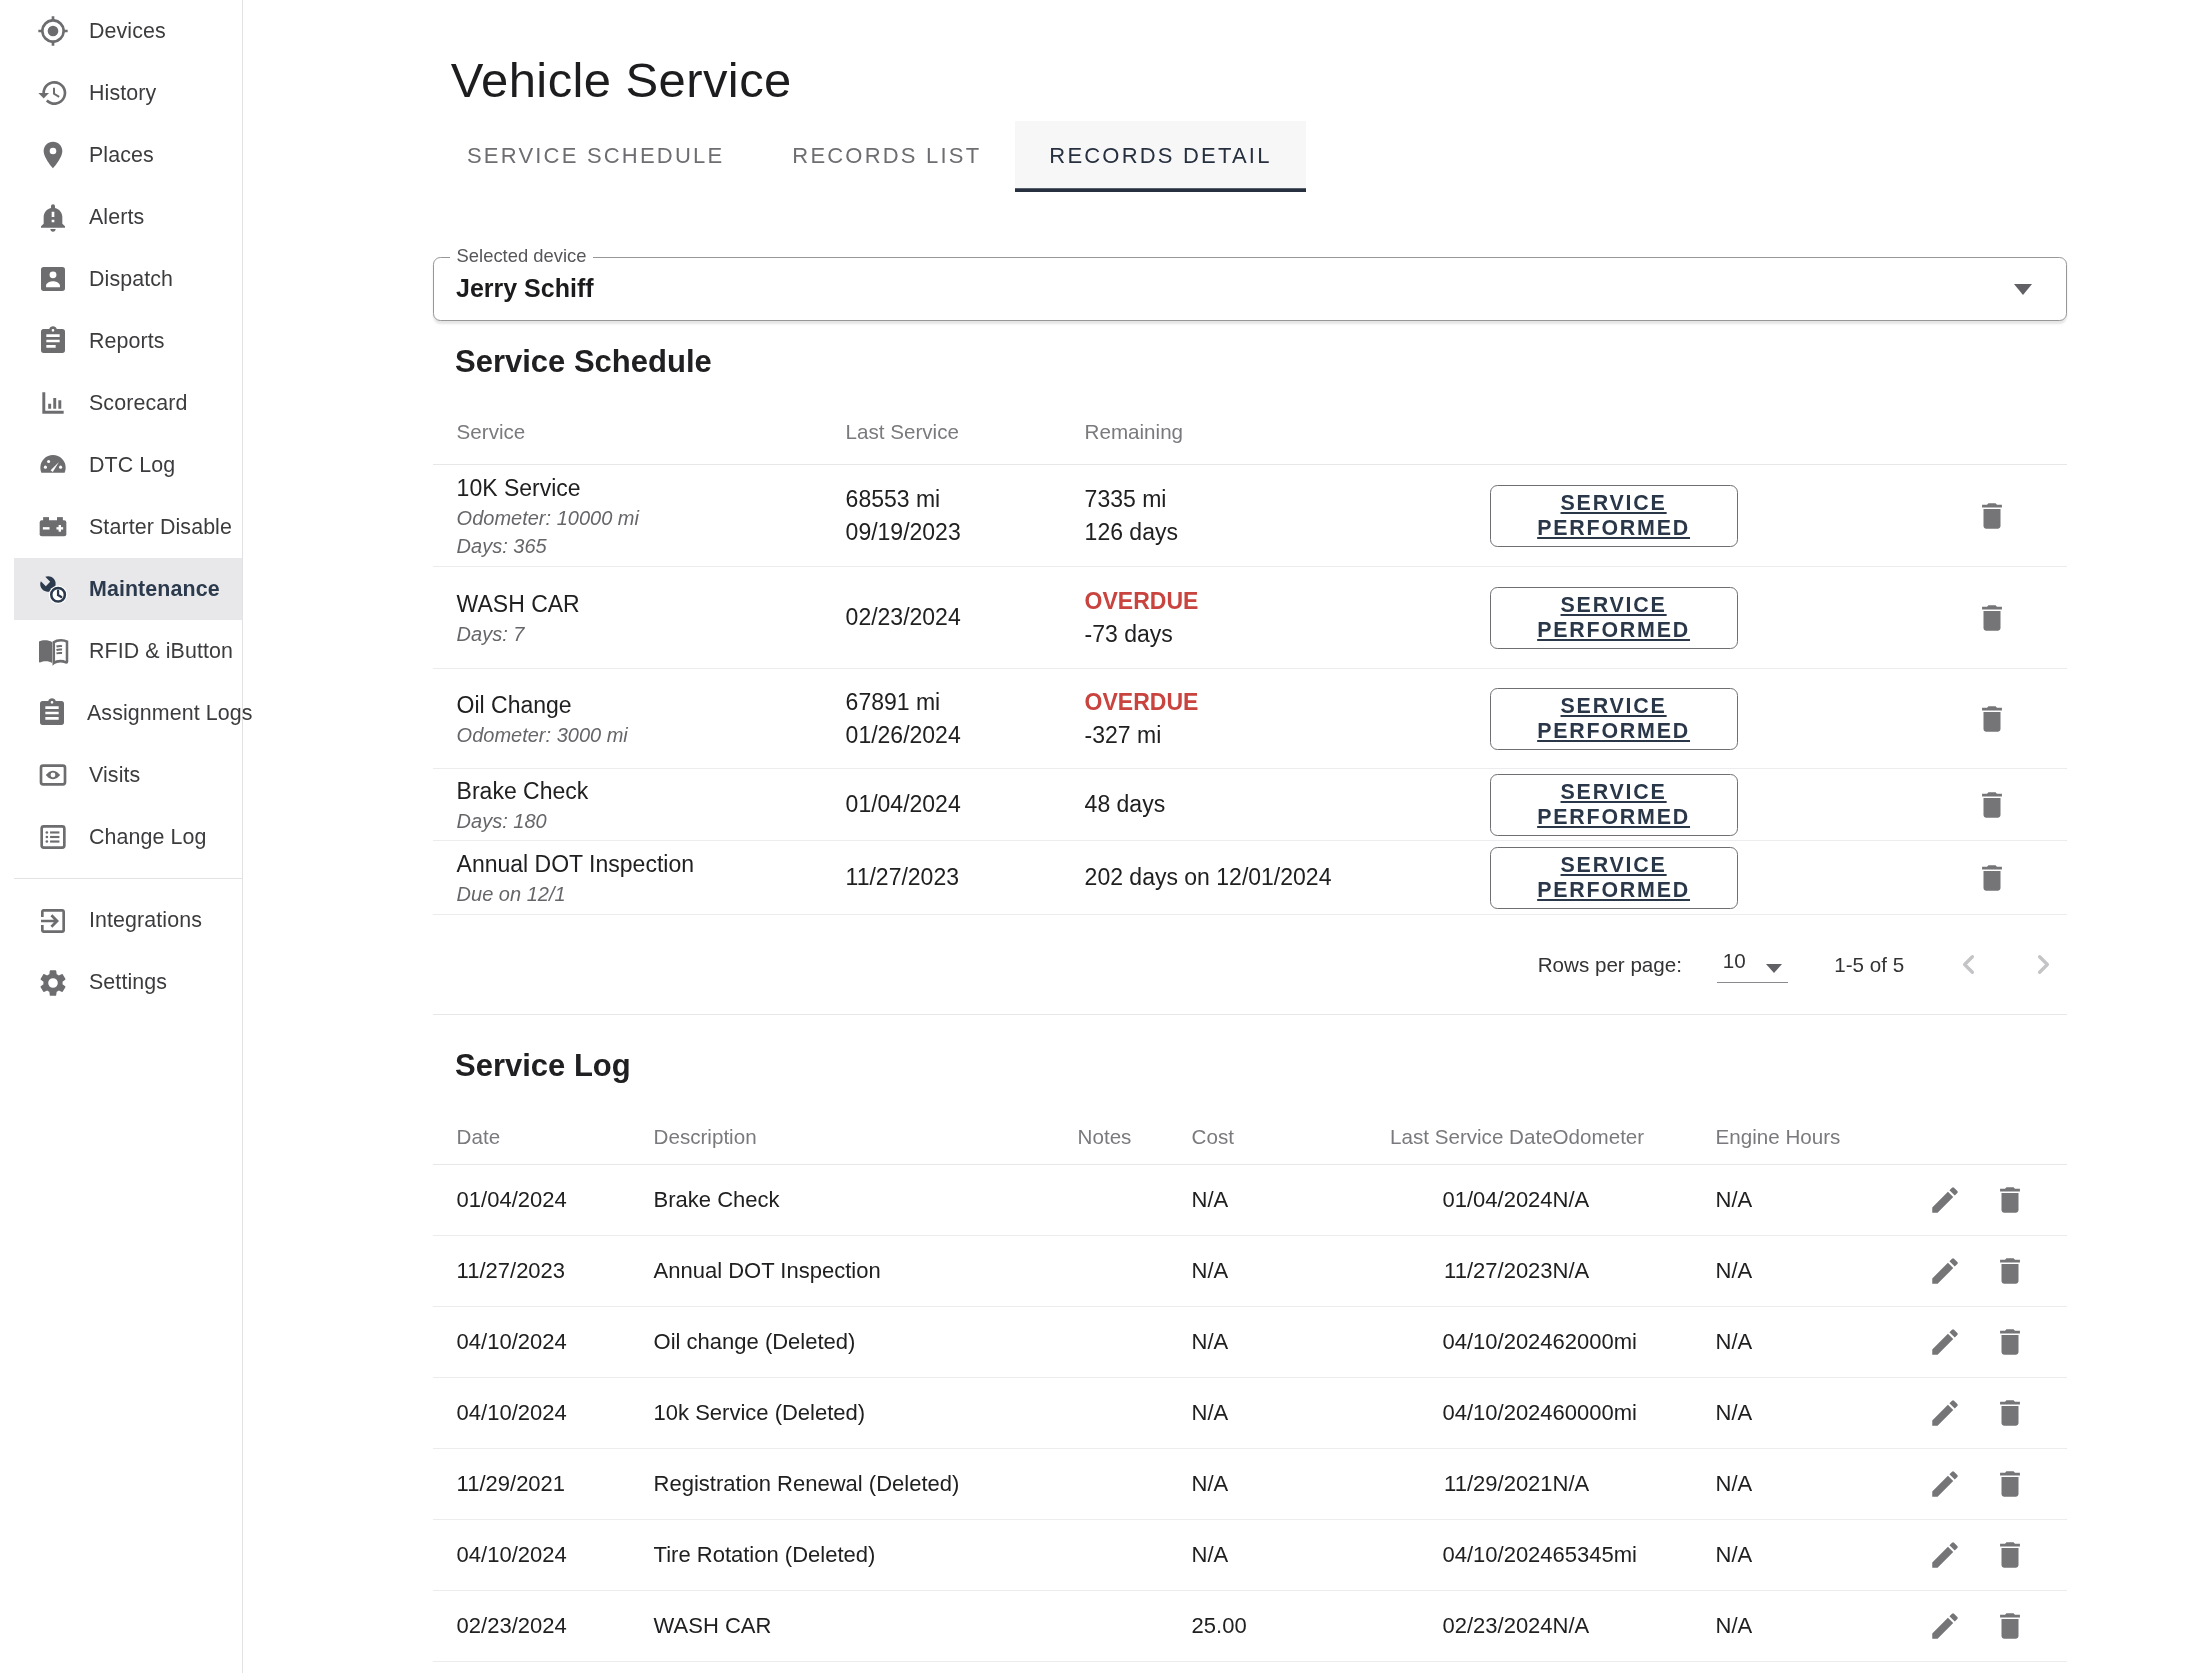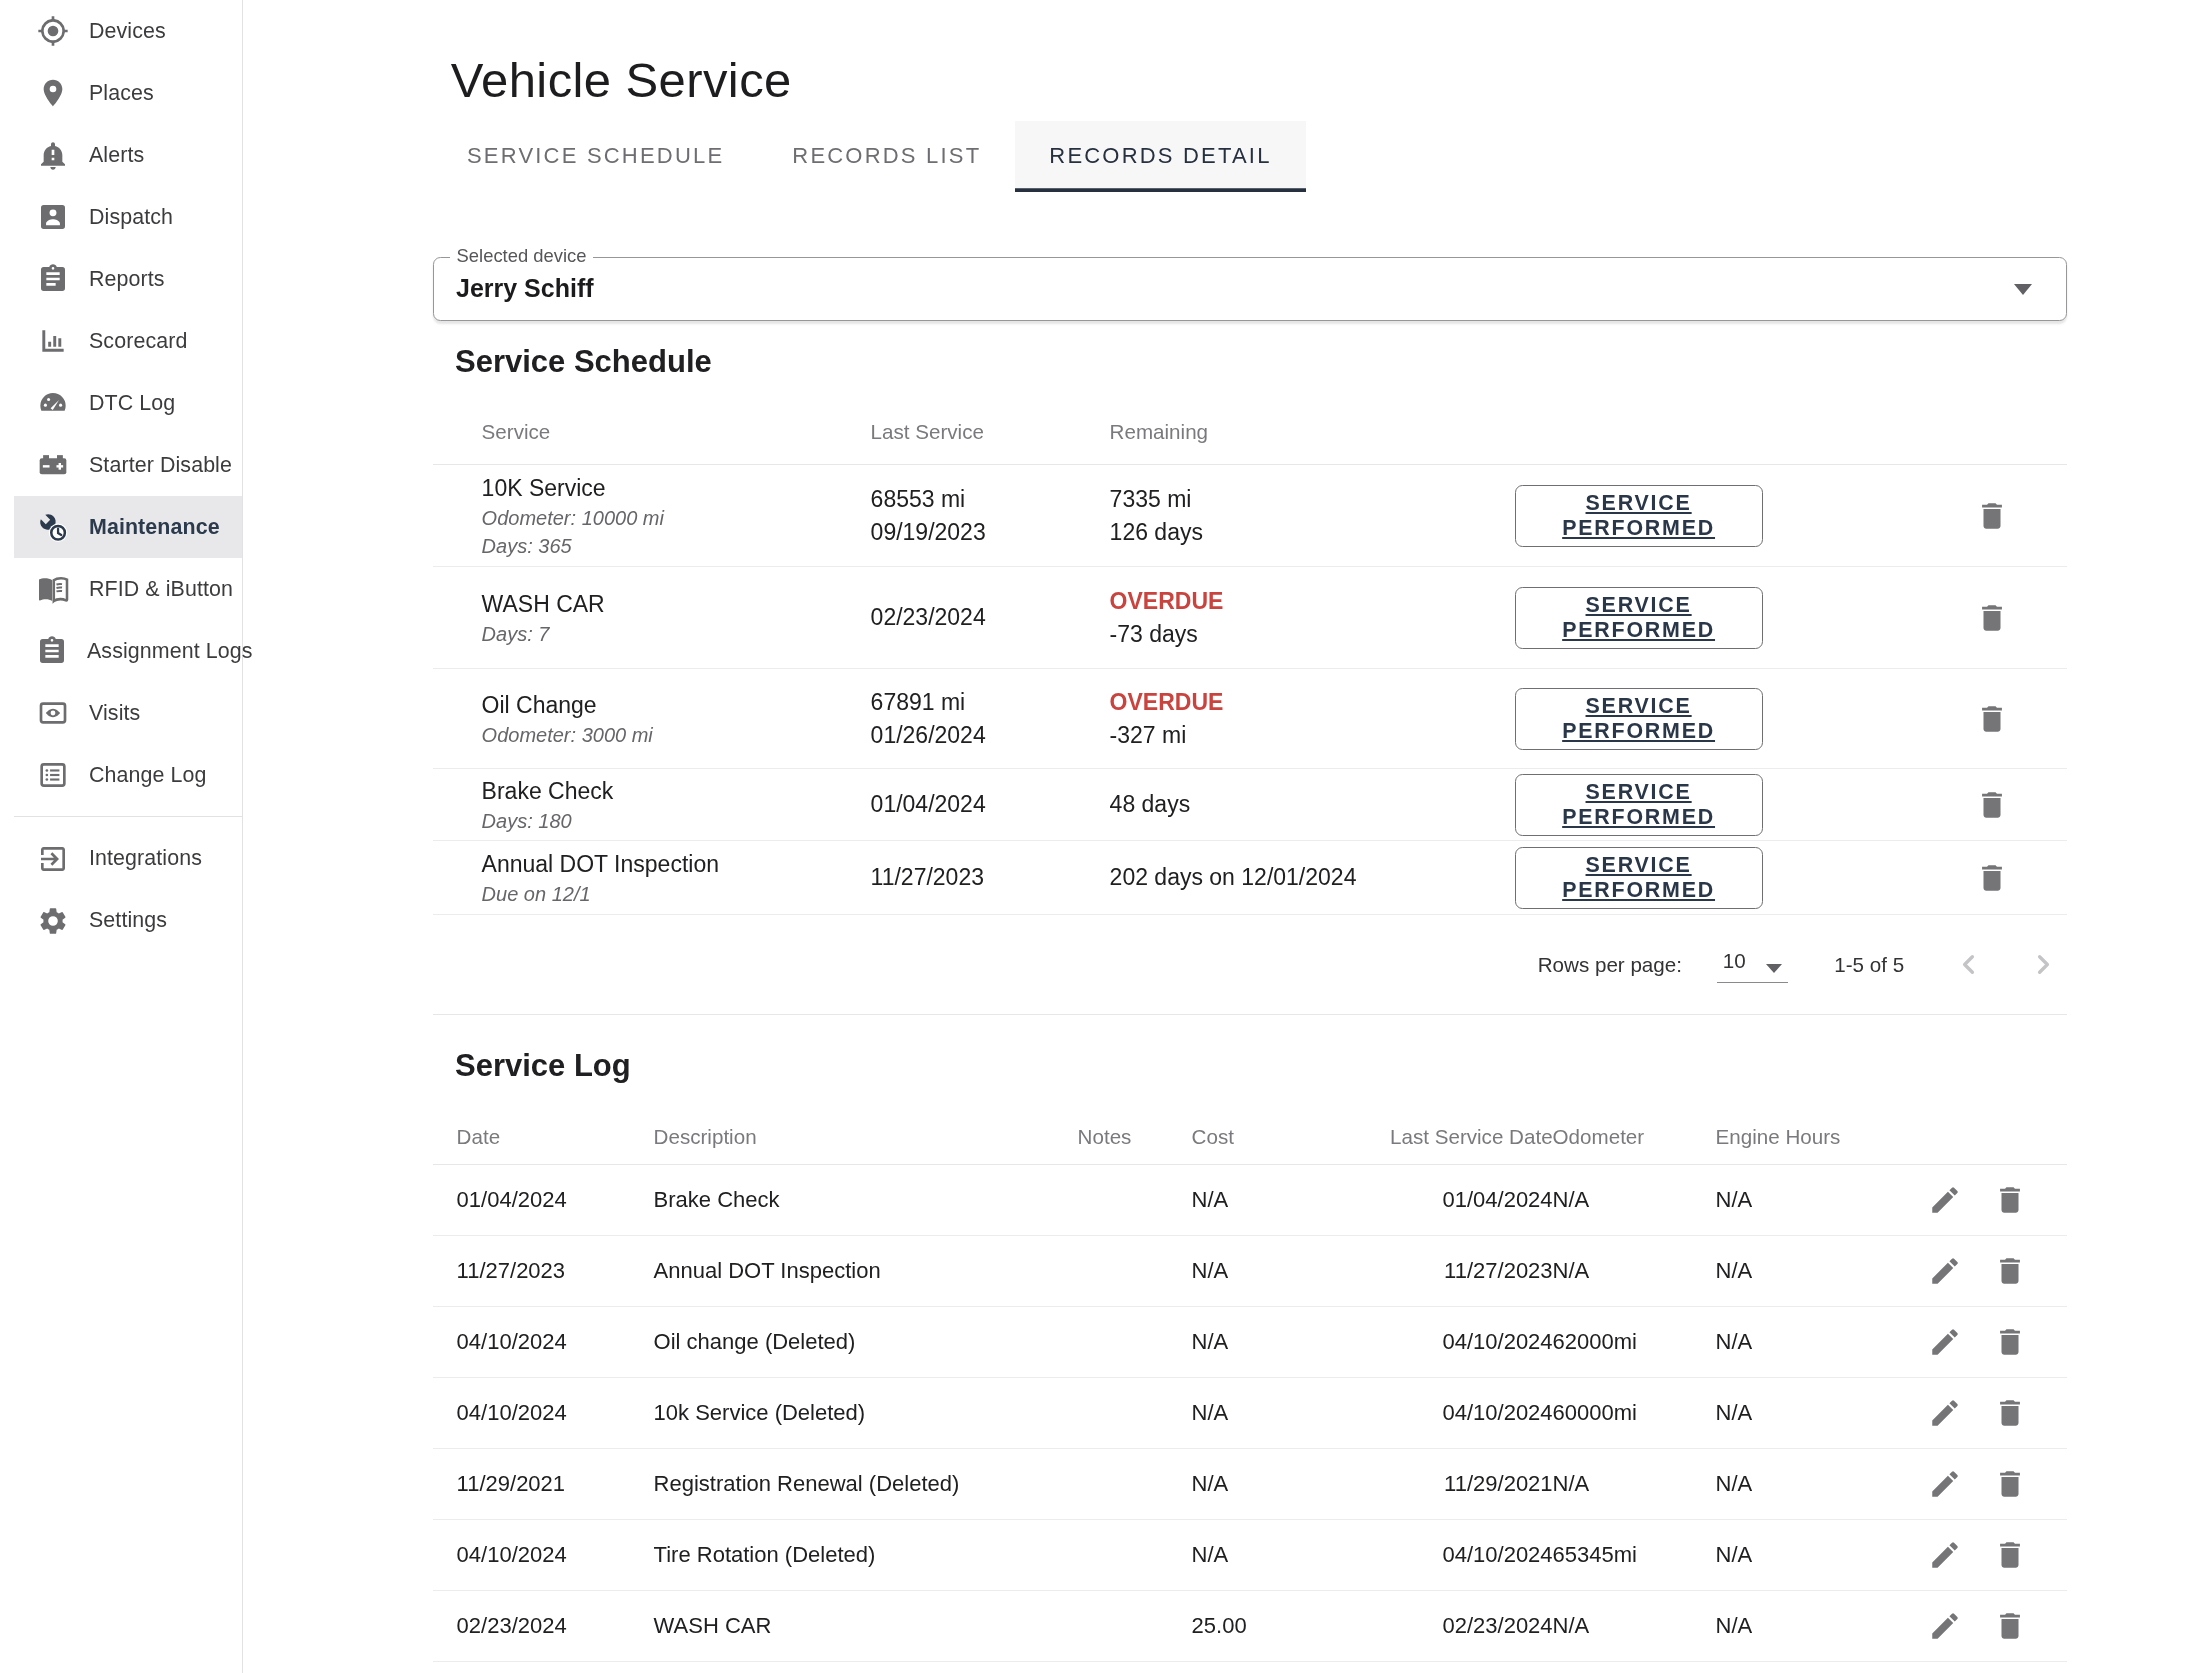--- a/index.html
+++ b/index.html
@@ -37,21 +37,21 @@
   .sf-caret { position:absolute; right:34px; top:26.5px; width:0; height:0;
               border-left:9.6px solid transparent; border-right:9.6px solid transparent; border-top:11px solid #606065; }
 
   .section-heading { font-size:31px; font-weight:700; color:#202022; margin-left:22px; line-height:37px; }
   .sched-heading { margin-top:22px; }
   .log-heading { margin-top:32px; }
 
   
   .sched-header { margin-top:20.6px; height:65px; display:flex; align-items:center; padding:0 23.6px;
                   font-size:20.6px; color:#7a7a7e; border-bottom:1.5px solid #e7e7e9; }
-  .col-service { width:389px;margin-left:25px; }
+  .col-service { width:389px; }
   .col-last { width:239px; }
   .col-remaining { width:405px; }
   .col-btn { width:317px; }
   .col-trash { margin-left:auto; width:103px; display:flex; justify-content:center; }
 
   .srow { display:flex; align-items:center; padding:0 23.6px; border-bottom:1.5px solid #ececee; }
   .srow:nth-child(1) { min-height:102px; }
   .srow:nth-child(2) { min-height:102px; }
   .srow:nth-child(3) { min-height:100px; }
   .srow:nth-child(4) { min-height:72px; }
@@ -106,20 +106,28 @@
     <span class="side-icon">
           <svg viewBox="0 0 24 24">
             <path d="M12 8a4 4 0 1 0 0 8 4 4 0 0 0 0-8zm8.94 3A8.99 8.99 0 0 0 13 3.06V1h-2v2.06A8.99 8.99 0 0 0 3.06 11H1v2h2.06A8.99 8.99 0 0 0 11 20.94V23h2v-2.06A8.99 8.99 0 0 0 20.94 13H23v-2h-2.06zM12 19a7 7 0 1 1 0-14 7 7 0 0 1 0 14z"></path>
           </svg>
         </span>
     <span class="side-label">Devices</span>
   </div>
       <div class="side-item">
     <span class="side-icon">
           <svg viewBox="0 0 24 24">
+            <path d="M13 3a9 9 0 0 0-9 9H1l3.9 3.9.07.14L9 12H6a7 7 0 1 1 2.05 4.95l-1.42 1.42A9 9 0 1 0 13 3zm-1 5v5l4.28 2.54.72-1.21-3.5-2.08V8H12z"></path>
+          </svg>
+        </span>
+    <span class="side-label">History</span>
+  </div>
+      <div class="side-item">
+    <span class="side-icon">
+          <svg viewBox="0 0 24 24">
             <path d="M12 2C8.13 2 5 5.13 5 9c0 5.25 7 13 7 13s7-7.75 7-13c0-3.87-3.13-7-7-7zm0 9.5a2.5 2.5 0 1 1 0-5 2.5 2.5 0 0 1 0 5z"></path>
           </svg>
         </span>
     <span class="side-label">Places</span>
   </div>
       <div class="side-item">
     <span class="side-icon">
           <svg viewBox="0 0 24 24">
             <path d="M12 23c1.1 0 2-.9 2-2h-4c0 1.1.9 2 2 2zm7-6v-5c0-3.35-2.36-6.15-5.5-6.83V4c0-.83-.67-1.5-1.5-1.5s-1.5.67-1.5 1.5v1.17C7.36 5.85 5 8.65 5 12v5l-2 2v1h18v-1l-2-2zm-6-1h-2v-2h2v2zm0-4h-2V8h2v4z"></path>
           </svg>

